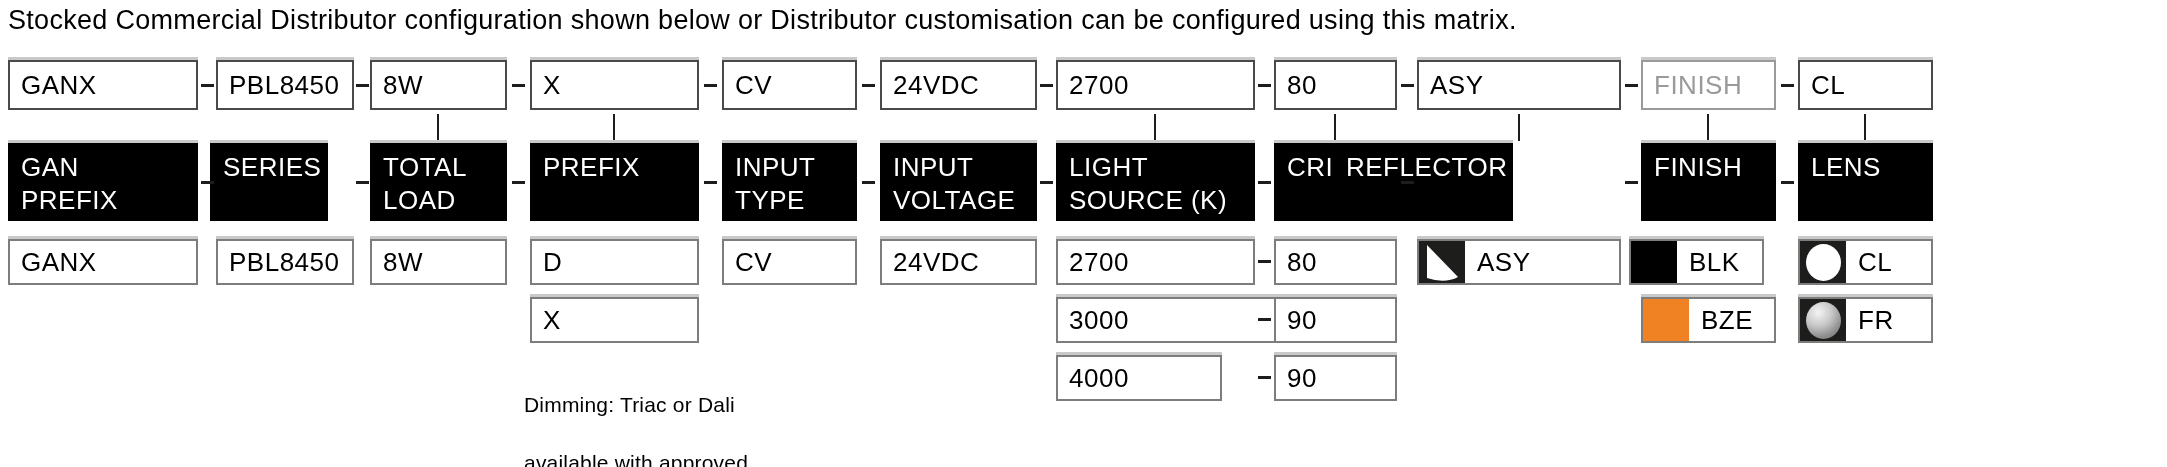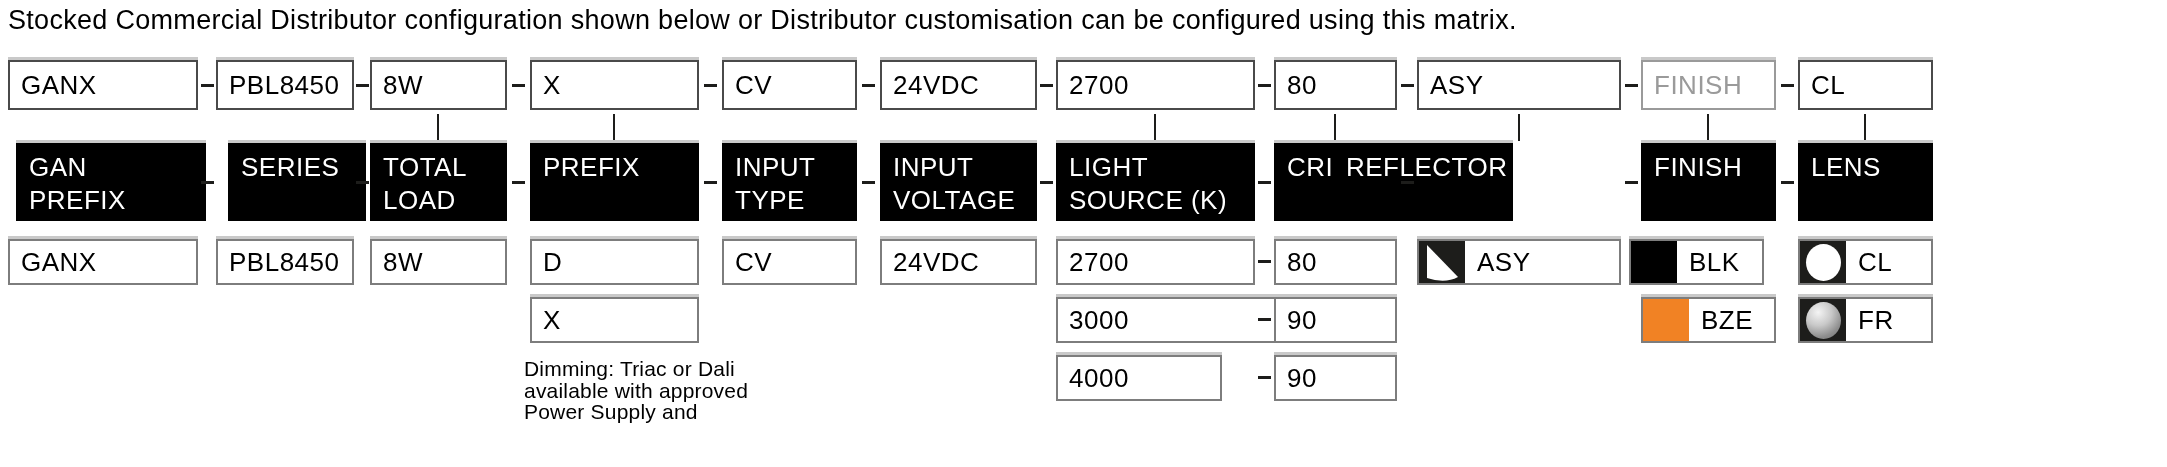--- a/index.html
+++ b/index.html
@@ -41,21 +41,21 @@
   .tile.swatch{background:transparent;}
   .tile .sw{width:46px;height:100%;}
   .circle-clear{width:35px;height:37px;border-radius:50%;background:#ffffff;}
   .circle-frost{width:35px;height:37px;border-radius:50%;
     background:radial-gradient(circle at 35% 28%, #f4f4f4 0%, #c9c9c9 38%, #8f8f8f 70%, #6b6b6b 100%);}
   .opt-label{margin-left:12px;}
   
   .note{
     position:absolute;left:524px;top:358px;font-size:21px;line-height:21.5px;letter-spacing:.2px;
   }
-  .note span{display:block;}
+  .note span{display:block;margin-top:36px;}
 </style>
 </head>
 <body>
 
 <div class="page">
 
   <div class="title">Stocked Commercial Distributor configuration shown below or Distributor customisation can be configured using this matrix.</div>
 
   <div class="bx code" style="left:8px;width:190px">GANX</div>
   <div class="bx code" style="left:216px;width:138px">PBL8450</div>
@@ -81,25 +81,25 @@
   <div class="dash" style="left:1781px;top:84px"></div>
 
   <div class="vline" style="left:437px"></div>
   <div class="vline" style="left:613px"></div>
   <div class="vline" style="left:1154px"></div>
   <div class="vline" style="left:1334px"></div>
   <div class="vline" style="left:1518px"></div>
   <div class="vline" style="left:1707px"></div>
   <div class="vline" style="left:1864px"></div>
 
-  <div class="bx hdr" style="left:16px;width:190px">
+  <div class="bx hdr" style="left:8px;width:190px">
     <span>GAN</span>
     <span>PREFIX</span>
   </div>
-  <div class="bx hdr" style="left:228px;width:138px">
+  <div class="bx hdr" style="left:210px;width:118px">
     <span>SERIES</span>
   </div>
   <div class="bx hdr" style="left:370px;width:137px">
     <span>TOTAL</span>
     <span>LOAD</span>
   </div>
   <div class="bx hdr" style="left:530px;width:169px">
     <span>PREFIX</span>
   </div>
   <div class="bx hdr" style="left:722px;width:135px">

